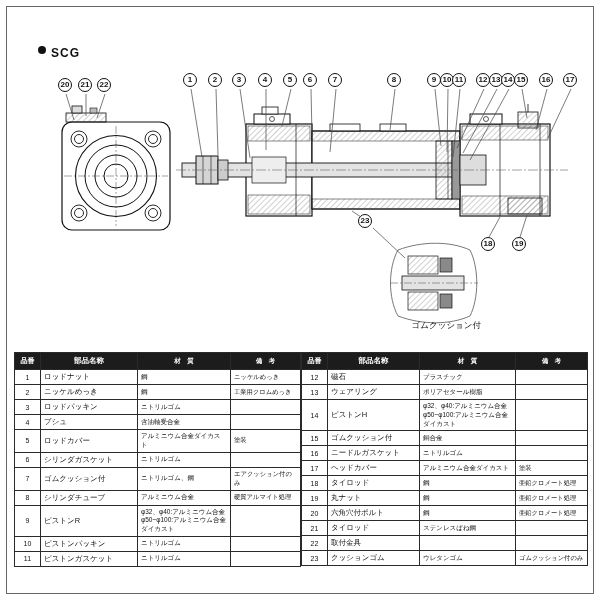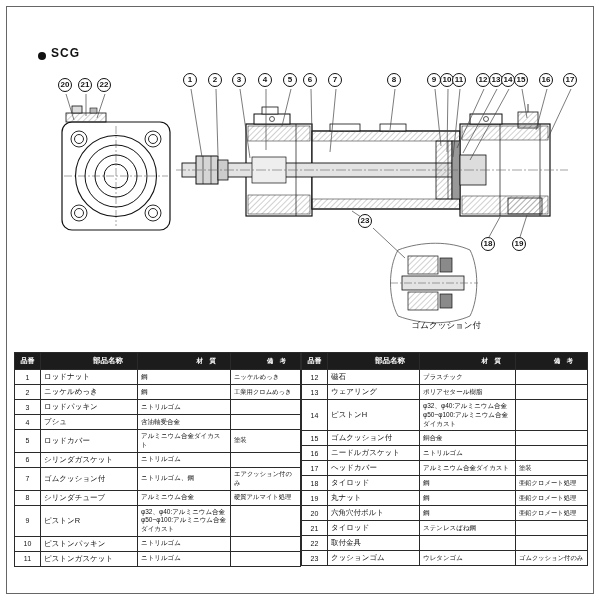--- a/index.html
+++ b/index.html
@@ -7,42 +7,42 @@
   body {
     position: relative;
     background: #ffffff;
     overflow: hidden;
     font-family: "Liberation Sans", "DejaVu Sans", sans-serif;
     color: #111;
   }
   .frame { position: absolute; inset: 6px; border: 1px solid #666; pointer-events: none; }
   .series-label {
     position: absolute; left: 38px; top: 46px;
-    display: flex; align-items: flex-end; gap: 5px;
+    display: flex; align-items: flex-start; gap: 5px;
     font-size: 12px; font-weight: bold; letter-spacing: 1px;
   }
   .bullet { width: 8px; height: 8px; border-radius: 50%; background: #111; display: inline-block; }
   .drawing { position: absolute; left: 0; top: 0; width: 600px; height: 345px; }
   .balloons { position: absolute; inset: 0; pointer-events: none; }
   .balloon {
     position: absolute; width: 14px; height: 14px;
     border: 1px solid #111; border-radius: 50%; background: #fff;
     font-size: 8px; font-weight: bold; line-height: 1;
     display: flex; align-items: center; justify-content: center;
   }
   .detail-caption {
     position: absolute; left: 385px; top: 320px; width: 96px;
     text-align: right; font-size: 8.5px;
   }
   .tables { position: absolute; left: 14px; top: 352px; display: flex; align-items: flex-start; }
   table { border-collapse: collapse; width: 286px; table-layout: fixed; background: #fff; }
   th, td { border: 1px solid #2a2a2a; padding: 2px 3px; vertical-align: middle; }
   thead th {
     background: #1c1c1c; color: #fff; font-size: 8px; font-weight: bold;
-    text-align: right; padding: 3px 14px;
+    text-align: center; padding: 3px 14px;
   }
   thead th.col-no { text-align: center; padding: 3px 1px; }
   .col-no { text-align: center; font-size: 7px; }
   .col-name { font-size: 7.5px; }
   .col-material { font-size: 6.5px; white-space: pre-line; line-height: 1.35; }
   .col-remark { font-size: 6.3px; }
 </style>
 </head>
 <body>
 

